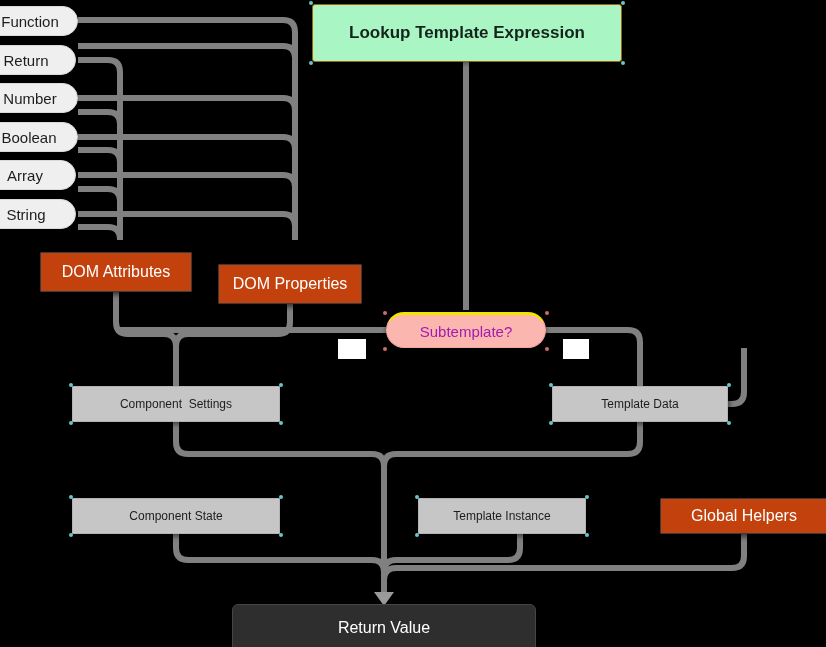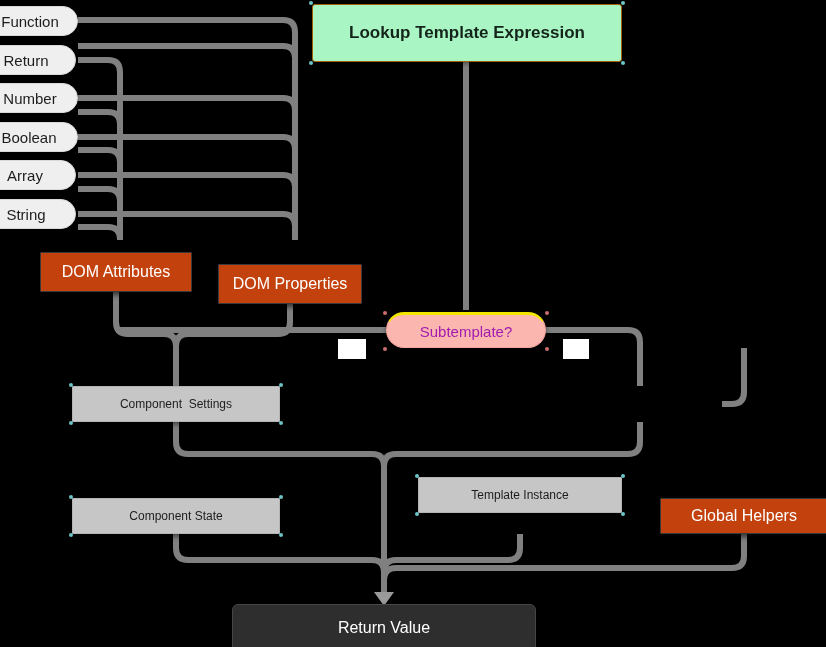--- a/index.html
+++ b/index.html
@@ -207,26 +207,30 @@
   </div>
 
   <div class="edge-label" style="left:338px; top:339px; width:28px; height:20px;"></div>
   <div class="edge-label" style="left:563px; top:339px; width:26px; height:20px;"></div>
 
 
   <div class="node gray" style="left:72px; top:386px; width:208px; height:36px;">
     <span>Component  Settings</span>
     <span class="handles"><i></i><i></i><i></i><i></i></span>
   </div>
+  <div class="node gray" style="left:552px; top:386px; width:176px; height:36px;">
+    <span>Template Data</span>
+    <span class="handles"><i></i><i></i><i></i><i></i></span>
+  </div>
 
   <div class="node gray" style="left:72px; top:498px; width:208px; height:36px;text-align:right;">
     <span>Component State</span>
     <span class="handles"><i></i><i></i><i></i><i></i></span>
   </div>
-  <div class="node gray" style="left:418px; top:477px; width:204px; height:36px;text-align:center;">
+  <div class="node gray" style="left:418px; top:498px; width:168px; height:36px;text-align:center;">
     <span>Template Instance</span>
     <span class="handles"><i></i><i></i><i></i><i></i></span>
   </div>
   <div class="node dark" style="left:660px; top:498px; width:168px; height:36px;">
     <span>Global Helpers</span>
   </div>
 
   <div class="node dark-lg" style="left:232px; top:604px; width:304px; height:48px;">
     <span>Return Value</span>
   </div>

